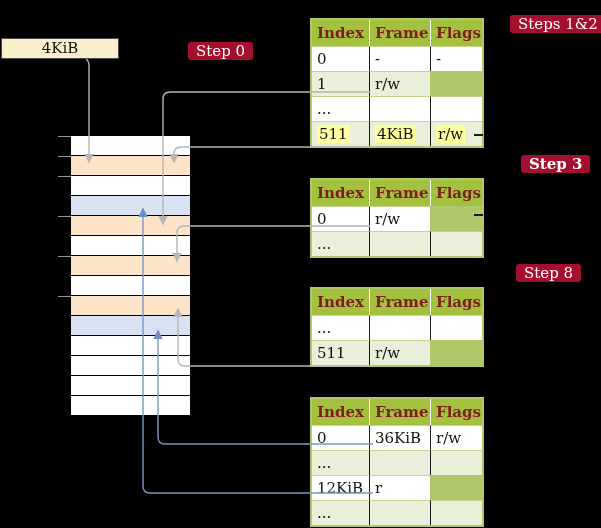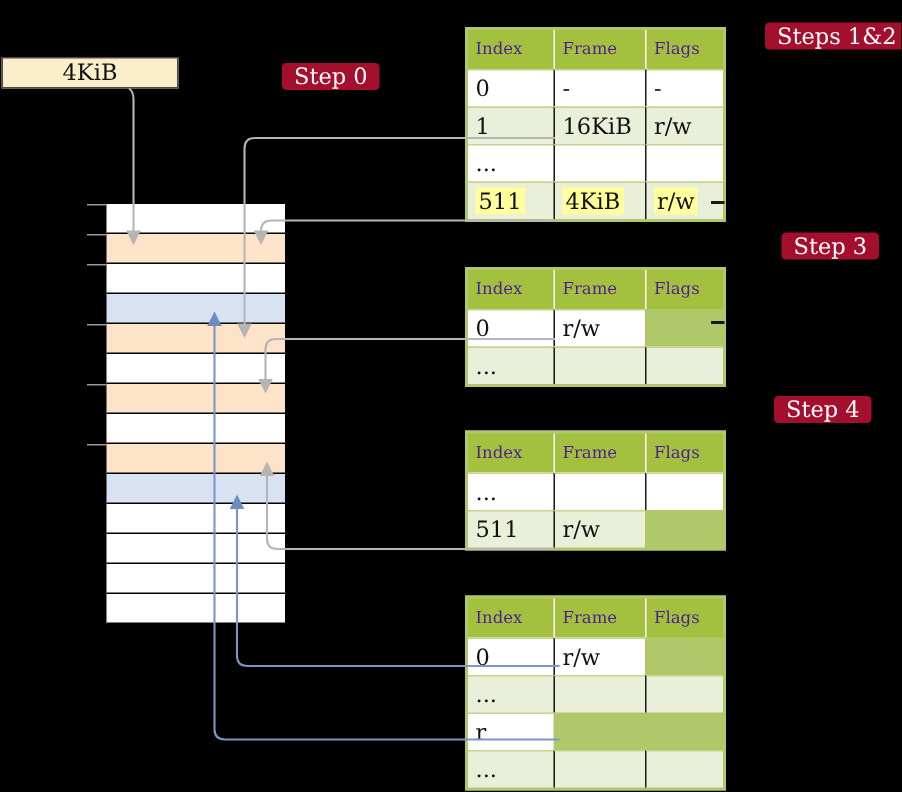--- a/index.html
+++ b/index.html
@@ -13,21 +13,21 @@
     background:#faeecb;border:1px solid #4a4a42;
     color:#111;font-size:15px;line-height:19px;text-align:center;
   }
   
   .badge{
     position:absolute;background:#a50f2e;color:#fff;font-size:15px;
     line-height:18px;padding:0 8px;border-radius:3px;white-space:nowrap;
   }
   #badge-step0{left:188px;top:42px;}
   #badge-steps12{left:510px;top:15px;}
-  #badge-step3{left:521px;top:155px;}
+  #badge-step3{left:521px;top:155px;font-weight:bold;}
   #badge-step4{left:516px;top:264px;}
   
   .memcol{position:absolute;left:71px;top:136px;width:119px;}
   .memrow{height:19px;border-bottom:1px solid #000;background:#fff;}
   .memrow.fill-peach{background:#fde3c8;}
   .memrow.fill-blue{background:#d9e2f3;}
   .memrow.fill-plain{background:#ffffff;}
   .memtick{position:absolute;left:58px;width:13px;height:1px;background:#9a9a9a;}
   
   .ptable{
@@ -35,22 +35,22 @@
     border:2px solid #b0c86a;box-sizing:content-box;
   }
   .prow{display:grid;grid-template-columns:57px 61px 52px;}
   .prow .pcell{
     height:25px;line-height:25px;border-top:1px solid #c6d48f;
     padding-left:5px;box-sizing:border-box;overflow:hidden;
     background:#fff;color:#111;font-size:15px;border-left:1px solid #1a1a1a;
   }
   .prow .pcell:first-child{border-left:none;}
   .prow.phead .pcell{
-    height:26px;line-height:26px;background:#a3c13e;color:#4c1d95;
-    font-weight:normal;font-size:11px;border-top:none;border-left:1px solid #fff;
+    height:26px;line-height:26px;background:#a3c13e;color:#7f1d1d;
+    font-weight:bold;font-size:15px;border-top:none;border-left:1px solid #fff;
   }
   .prow.phead .pcell:first-child{border-left:none;}
   .prow.alt .pcell{background:#e9efd9;}
   .hl{background:#ffff9e;padding:0 2px;}
   #ptable-1{left:310px;top:18px;}
   #ptable-2{left:310px;top:178px;}
   #ptable-3{left:310px;top:287px;}
   #ptable-4{left:310px;top:397px;}
   
   #overlay{position:absolute;left:0;top:0;pointer-events:none;}
@@ -58,21 +58,21 @@
 </head>
 <body>
 
 <div id="stage">
 
   <div class="sizebox">4KiB</div>
 
   <div class="badge" id="badge-step0">Step 0</div>
   <div class="badge" id="badge-steps12">Steps 1&amp;2</div>
   <div class="badge" id="badge-step3">Step 3</div>
-  <div class="badge" id="badge-step4">Step 4</div>
+  <div class="badge" id="badge-step4">Step 8</div>
 
   <div class="memcol">
     <div class="memrow fill-plain"></div>
     <div class="memrow fill-peach"></div>
     <div class="memrow fill-plain"></div>
     <div class="memrow fill-blue"></div>
     <div class="memrow fill-peach"></div>
     <div class="memrow fill-plain"></div>
     <div class="memrow fill-peach"></div>
     <div class="memrow fill-plain"></div>
@@ -97,21 +97,20 @@
       <div class="pcell">Frame</div>
       <div class="pcell">Flags</div>
     </div>
     <div class="prow">
       <div class="pcell"><span>0</span></div>
       <div class="pcell"><span>-</span></div>
       <div class="pcell"><span>-</span></div>
     </div>
     <div class="prow alt">
       <div class="pcell"><span>1</span></div>
-      <div class="pcell"><span>16KiB</span></div>
       <div class="pcell"><span>r/w</span></div>
     </div>
     <div class="prow">
       <div class="pcell"><span>...</span></div>
       <div class="pcell"><span></span></div>
       <div class="pcell"><span></span></div>
     </div>
     <div class="prow alt">
       <div class="pcell"><span class="hl">511</span></div>
       <div class="pcell"><span class="hl">4KiB</span></div>
@@ -154,28 +153,30 @@
   </div>
 
   <div class="ptable" id="ptable-4">
     <div class="prow phead">
       <div class="pcell">Index</div>
       <div class="pcell">Frame</div>
       <div class="pcell">Flags</div>
     </div>
     <div class="prow">
       <div class="pcell"><span>0</span></div>
-      <div class="pcell"><span>r/w</span></div>
-    </div>
-    <div class="prow alt">
-      <div class="pcell"><span>...</span></div>
-      <div class="pcell"><span></span></div>
-      <div class="pcell"><span></span></div>
-    </div>
-    <div class="prow">
+      <div class="pcell"><span>36KiB</span></div>
+      <div class="pcell"><span>r/w</span></div>
+    </div>
+    <div class="prow alt">
+      <div class="pcell"><span>...</span></div>
+      <div class="pcell"><span></span></div>
+      <div class="pcell"><span></span></div>
+    </div>
+    <div class="prow">
+      <div class="pcell"><span>12KiB</span></div>
       <div class="pcell"><span>r</span></div>
     </div>
     <div class="prow alt">
       <div class="pcell"><span>...</span></div>
       <div class="pcell"><span></span></div>
       <div class="pcell"><span></span></div>
     </div>
   </div>
 
   <svg id="overlay" width="601" height="528" viewBox="0 0 601 528">

